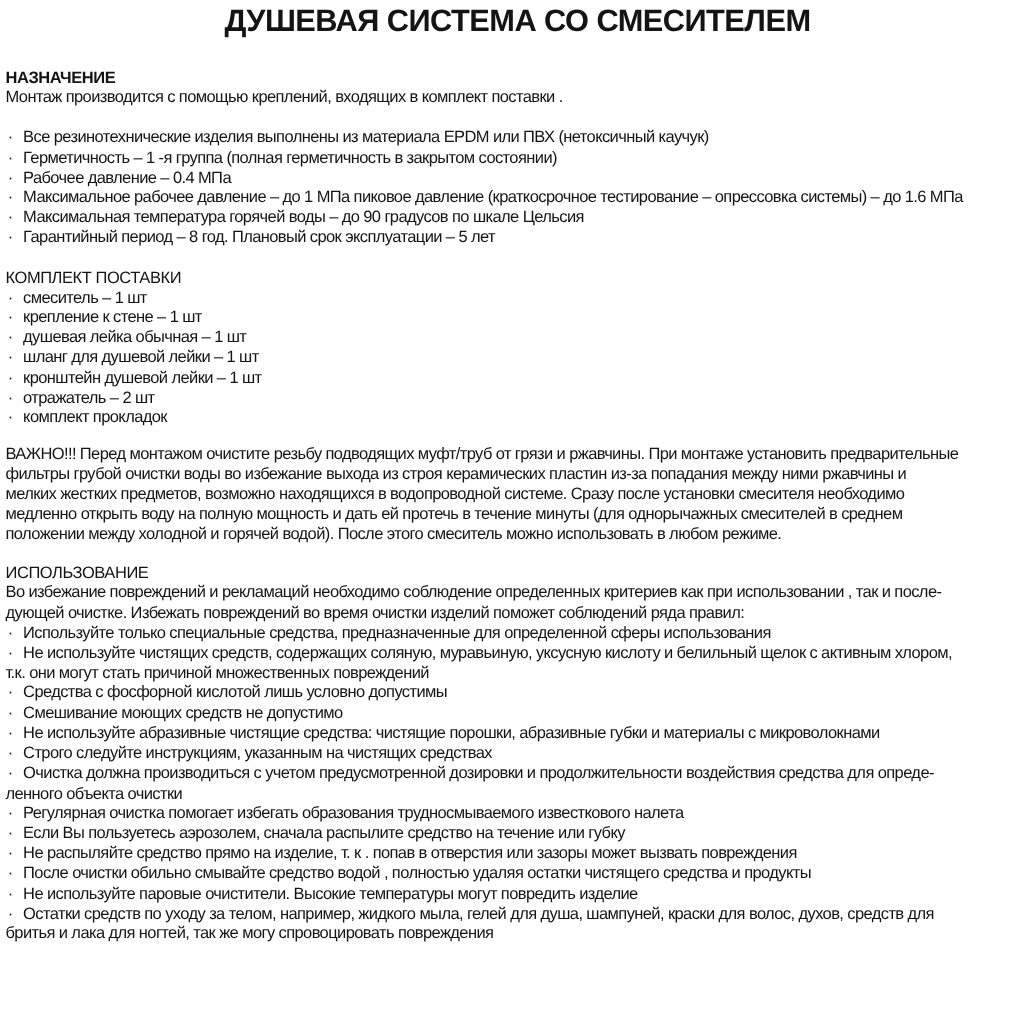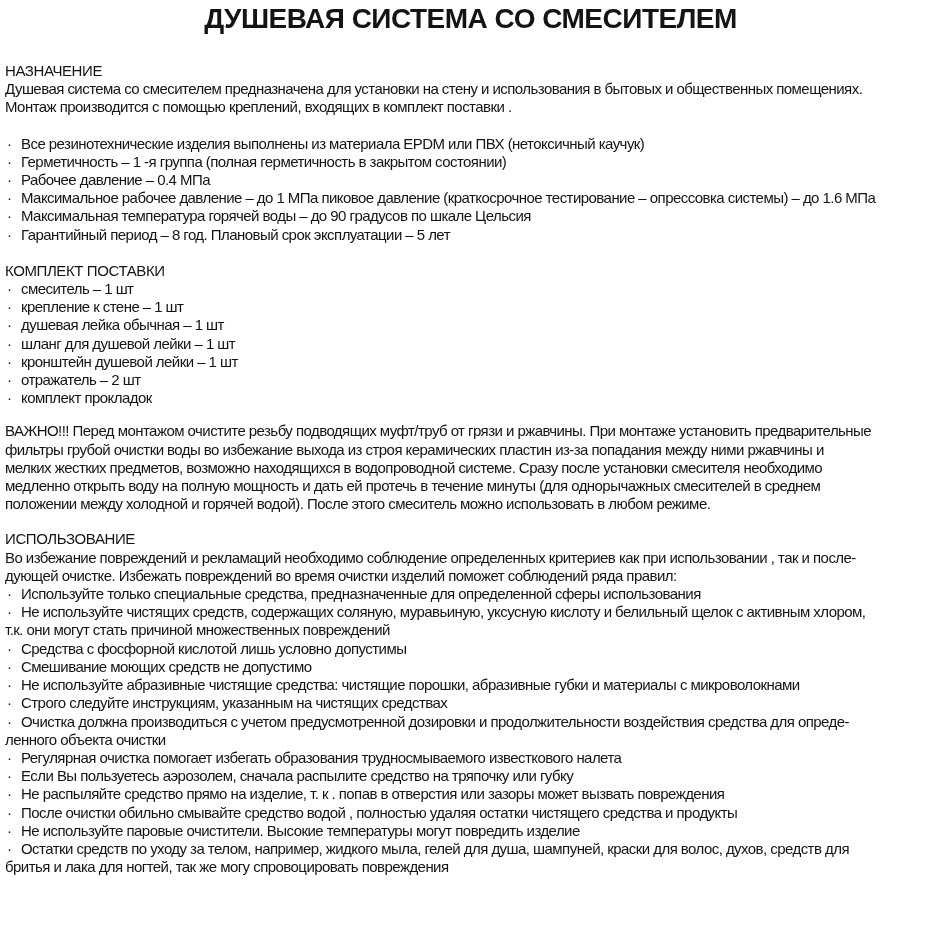--- a/index.html
+++ b/index.html
@@ -35,42 +35,41 @@
   .doc-section[data-name="section-naznachenie"] { margin-top: 26px; }
   .doc-section[data-name="section-vazhno"] { margin-top: 15px; }
   .doc-section[data-name="section-ispolzovanie"] { margin-top: 17px; }
   .heading {
     font-size: 15px;
     line-height: 18.2px;
     font-weight: 400;
     letter-spacing: -0.4px;
     white-space: nowrap;
   }
-  .heading.bold { font-weight: 400; }
+  .heading.bold { font-weight: 700; }
   .line {
     white-space: nowrap;
     line-height: 18.2px;
   }
   .marker {
     display: inline-block;
     width: 8px;
     margin-right: 6px;
     margin-left: 2px;
     text-align: left;
   }
 </style>
 </head>
 <body data-name="document-page">
 
 <main class="page" data-name="instruction-document">
   <h1 class="title" data-name="document-title">ДУШЕВАЯ СИСТЕМА СО СМЕСИТЕЛЕМ</h1>
   <div id="sections" data-name="document-sections">
       <section class="doc-section" data-name="section-naznachenie">
         <h2 class="heading bold" data-name="section-heading-naznachenie">НАЗНАЧЕНИЕ</h2>
-        <div class="line" data-name="paragraph-line">Душевая система со смесителем предназначена для установки на стену и использования в бытовых и общественных помещениях.</div>
         <div class="line" data-name="paragraph-line">Монтаж производится с помощью креплений, входящих в комплект поставки .</div>
       </section>
       <section class="doc-section" data-name="section-tech-specs">
         <div class="line item-line" data-name="list-item"><span class="marker" data-name="bullet-icon">·</span><span data-name="list-item-text">Все резинотехнические изделия выполнены из материала EPDM или ПВХ (нетоксичный каучук)</span></div>
         <div class="line item-line" data-name="list-item"><span class="marker" data-name="bullet-icon">·</span><span data-name="list-item-text">Герметичность – 1 -я группа (полная герметичность в закрытом состоянии)</span></div>
         <div class="line item-line" data-name="list-item"><span class="marker" data-name="bullet-icon">·</span><span data-name="list-item-text">Рабочее давление – 0.4 МПа</span></div>
         <div class="line item-line" data-name="list-item"><span class="marker" data-name="bullet-icon">·</span><span data-name="list-item-text">Максимальное рабочее давление – до 1 МПа пиковое давление (краткосрочное тестирование – опрессовка системы) – до 1.6 МПа</span></div>
         <div class="line item-line" data-name="list-item"><span class="marker" data-name="bullet-icon">·</span><span data-name="list-item-text">Максимальная температура горячей воды – до 90 градусов по шкале Цельсия</span></div>
         <div class="line item-line" data-name="list-item"><span class="marker" data-name="bullet-icon">·</span><span data-name="list-item-text">Гарантийный период – 8 год. Плановый срок эксплуатации – 5 лет</span></div>
       </section>
@@ -98,21 +97,21 @@
         <div class="line item-line" data-name="list-item"><span class="marker" data-name="bullet-icon">·</span><span data-name="list-item-text">Используйте только специальные средства, предназначенные для определенной сферы использования</span></div>
         <div class="line item-line" data-name="list-item"><span class="marker" data-name="bullet-icon">·</span><span data-name="list-item-text">Не используйте чистящих средств, содержащих соляную, муравьиную, уксусную кислоту и белильный щелок с активным хлором,</span></div>
         <div class="line item-cont" data-name="list-item-continuation">т.к. они могут стать причиной множественных повреждений</div>
         <div class="line item-line" data-name="list-item"><span class="marker" data-name="bullet-icon">·</span><span data-name="list-item-text">Средства с фосфорной кислотой лишь условно допустимы</span></div>
         <div class="line item-line" data-name="list-item"><span class="marker" data-name="bullet-icon">·</span><span data-name="list-item-text">Смешивание моющих средств не допустимо</span></div>
         <div class="line item-line" data-name="list-item"><span class="marker" data-name="bullet-icon">·</span><span data-name="list-item-text">Не используйте абразивные чистящие средства: чистящие порошки, абразивные губки и материалы с микроволокнами</span></div>
         <div class="line item-line" data-name="list-item"><span class="marker" data-name="bullet-icon">·</span><span data-name="list-item-text">Строго следуйте инструкциям, указанным на чистящих средствах</span></div>
         <div class="line item-line" data-name="list-item"><span class="marker" data-name="bullet-icon">·</span><span data-name="list-item-text">Очистка должна производиться с учетом предусмотренной дозировки и продолжительности воздействия средства для опреде-</span></div>
         <div class="line item-cont" data-name="list-item-continuation">ленного объекта очистки</div>
         <div class="line item-line" data-name="list-item"><span class="marker" data-name="bullet-icon">·</span><span data-name="list-item-text">Регулярная очистка помогает избегать образования трудносмываемого известкового налета</span></div>
-        <div class="line item-line" data-name="list-item"><span class="marker" data-name="bullet-icon">·</span><span data-name="list-item-text">Если Вы пользуетесь аэрозолем, сначала распылите средство на тряпочку или губку</span></div>
+        <div class="line item-line" data-name="list-item"><span class="marker" data-name="bullet-icon">·</span><span data-name="list-item-text">Если Вы пользуетесь аэрозолем, сначала распылите средство на течение или губку</span></div>
         <div class="line item-line" data-name="list-item"><span class="marker" data-name="bullet-icon">·</span><span data-name="list-item-text">Не распыляйте средство прямо на изделие, т. к . попав в отверстия или зазоры может вызвать повреждения</span></div>
         <div class="line item-line" data-name="list-item"><span class="marker" data-name="bullet-icon">·</span><span data-name="list-item-text">После очистки обильно смывайте средство водой , полностью удаляя остатки чистящего средства и продукты</span></div>
         <div class="line item-line" data-name="list-item"><span class="marker" data-name="bullet-icon">·</span><span data-name="list-item-text">Не используйте паровые очистители. Высокие температуры могут повредить изделие</span></div>
         <div class="line item-line" data-name="list-item"><span class="marker" data-name="bullet-icon">·</span><span data-name="list-item-text">Остатки средств по уходу за телом, например, жидкого мыла, гелей для душа, шампуней, краски для волос, духов, средств для</span></div>
         <div class="line item-cont" data-name="list-item-continuation">бритья и лака для ногтей, так же могу спровоцировать повреждения</div>
       </section>
     </div>
 </main>
 
 </body></html>

